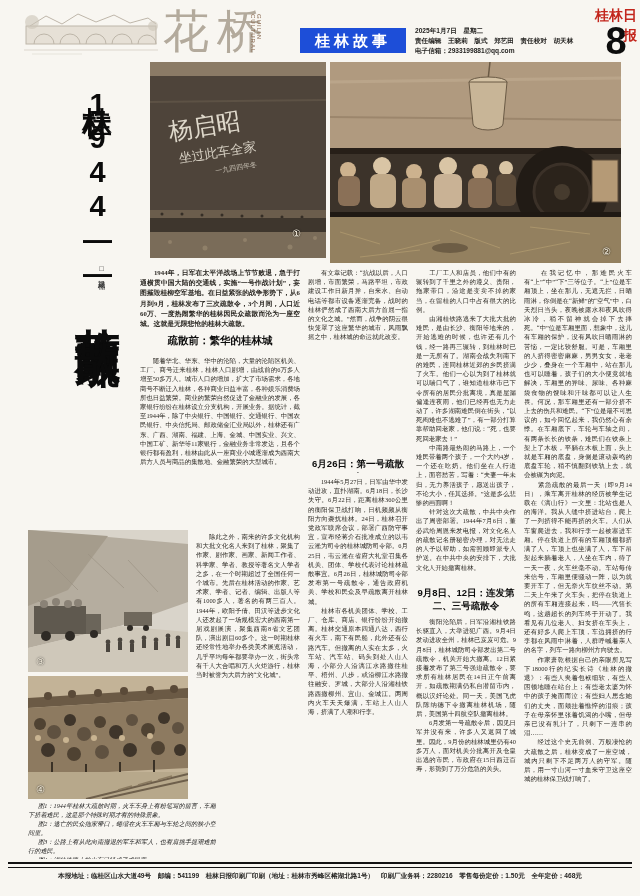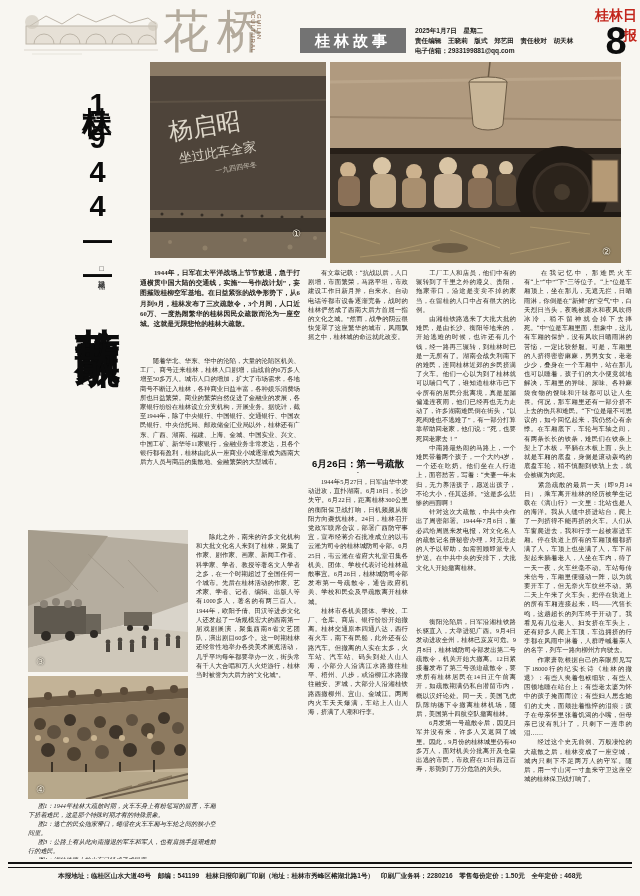--- a/index.html
+++ b/index.html
@@ -5,21 +5,21 @@
   html,body{margin:0;padding:0;}
   body{background:#e9e7e1;}
   #page{position:relative;width:640px;height:896px;background:#f8f6f1;overflow:hidden;
         font-family:"Liberation Serif",serif;color:#262420;}
   
   .bridge{position:absolute;left:22px;top:6px;width:138px;height:52px;}
   .huaqiao{position:absolute;left:163px;top:6px;font-size:46px;line-height:52px;
            color:#b3aa9c;letter-spacing:8px;font-weight:400;}
   .huaqiao-en{position:absolute;left:250px;top:14px;height:48px;writing-mode:vertical-rl;
               font-size:6px;letter-spacing:1px;color:#8a6a52;font-family:"Liberation Sans",sans-serif;}
-  .section-box{position:absolute;left:300px;top:28px;width:106px;height:25px;background:#737373;
+  .section-box{position:absolute;left:300px;top:28px;width:106px;height:25px;background:#1d4ed8;
                color:#fff;font-size:15px;font-weight:bold;letter-spacing:4px;text-align:center;
                line-height:25px;font-family:"Liberation Sans",sans-serif;}
   .pubinfo{position:absolute;left:415px;top:26px;width:168px;font-size:6.6px;line-height:10px;
            font-weight:bold;color:#1d1c1a;font-family:"Liberation Sans",sans-serif;white-space:pre-line;}
   .paper-logo{position:absolute;left:583px;top:6px;width:54px;height:20px;color:#c3261d;
               font-size:14px;font-weight:900;letter-spacing:0px;font-family:"Liberation Serif",serif;
               text-align:right;line-height:20px;}
   .page-number{position:absolute;left:594px;top:22px;width:44px;font-size:38px;font-weight:900;
                color:#0d0d0d;text-align:center;font-family:"Liberation Sans",sans-serif;line-height:38px;}
   
@@ -176,30 +176,32 @@
           <line x1="180" y1="192" x2="240" y2="180"></line>
         <line x1="30" y1="195" x2="90" y2="188"></line>
           <line x1="200" y1="165" x2="260" y2="172"></line>
       </g>
       <ellipse cx="120" cy="186" rx="18" ry="5" fill="#5d4f3b" opacity="0.7"></ellipse>
     </svg>
     <span class="marker" style="left:272px;top:184px;">②</span>
   </div>
 
   <div class="coltext" id="col1-intro">　　1944年，日军在太平洋战场上节节败退，急于打通横贯中国大陆的交通线，实施“一号作战计划”，妄图摧毁桂柳空军基地。在日益紧张的战争形势下，从6月到9月，桂林发布了三次疏散令，3个月间，人口近60万、一度热闹繁华的桂林因民众疏散而沦为一座空城。这就是无限悲怆的桂林大疏散。</div>
+  <div class="sec-heading" id="s1-heading">疏散前：繁华的桂林城</div>
   <div class="coltext" id="col1-text">　　随着华北、华东、华中的沦陷，大量的沦陷区机关、工厂、商号迁来桂林，桂林人口剧增，由战前的6万多人增至50多万人。城市人口的增加，扩大了市场需求，各地商号不断迁入桂林，各种商业日益丰富，各种娱乐消费场所也日益繁荣。商业的繁荣自然促进了金融业的发展，各家银行纷纷在桂林设立分支机构，开展业务。据统计，截至1944年，除了中央银行、中国银行、交通银行、中国农民银行、中央信托局、邮政储金汇业局以外，桂林还有广东、广西、湖南、福建、上海、金城、中国实业、兴文、中国工矿、新华等11家银行，金融业务非常发达，且各个银行都有盈利，桂林由此从一座商业小城逐渐成为西南大后方人员与商品的集散地、金融繁荣的大型城市。</div>
   <div class="coltext" id="col1b-text">　　除此之外，南来的许多文化机构和大批文化名人来到了桂林，聚集了作家、剧作家、画家、新闻工作者、科学家、学者、教授等著名文人学者之多，在一个时期超过了全国任何一个城市。先后在桂林活动的作家、艺术家、学者、记者、编辑、出版人等有1000多人，著名的有两三百人。1944年，欧阳予倩、田汉等进步文化人还发起了一场规模宏大的西南第一届戏剧展演，聚集西南8省文艺团队，演出剧目60多个。这一时期桂林还经常性地举办各类美术展览活动，几乎平均每年都要举办一次，街头常有千人大合唱和万人火炬游行，桂林当时被誉为大后方的“文化城”。</div>
   <div class="coltext" id="col2a-text">　　有文章记载：“抗战以后，人口剧增，市面繁荣，马路平坦，市政建设工作日新月异，自来水、自动电话等都市设备逐渐完备，战时的桂林俨然成了西南大后方首屈一指的文化之城。”然而，战争的阴云很快笼罩了这座繁华的城市，风雨飘摇之中，桂林城的命运就此改变。</div>
   <div class="sec-heading" id="s2-heading">6月26日：第一号疏散令</div>
   <div class="coltext" id="col2b-text">　　1944年5月27日，日军由华中发动进攻，直扑湖南。6月18日，长沙失守。6月22日，距离桂林360公里的衡阳保卫战打响，日机频频从衡阳方向袭扰桂林。24日，桂林召开党政军联席会议，部署广西防守事宜，宣布经蒋介石批准成立的以韦云淞为司令的桂林城防司令部。6月25日，韦云淞在省府大礼堂召集各机关、团体、学校代表讨论桂林疏散事宜。6月26日，桂林城防司令部发布第一号疏散令，通告政府机关、学校和民众及早疏散离开桂林城。
 　　桂林市各机关团体、学校、工厂、仓库、商店、银行纷纷开始撤离。桂林交通原本四通八达，西行有火车，南下有民船，此外还有公路汽车。但撤离的人实在太多，火车站、汽车站、码头到处人山人海，小部分人沿漓江水路撤往桂平、梧州、八步，或沿柳江水路撤往融安、罗城，大部分人沿湘桂铁路西撤柳州、宜山、金城江。两周内火车天天爆满，车站上人山人海，挤满了人潮和行李。</div>
   <div class="coltext" id="col3a-text">　　工厂工人和店员，他们中有的辗转到了千里之外的遵义、贵阳，拖家带口，沿途是变卖不掉的家当，在留桂的人口中占有很大的比例。
 　　由湘桂铁路逃来了大批大批的难民，是由长沙、衡阳等地来的，开始逃难的时候，也许还有几个钱，经一路再三辗转，到桂林时已是一无所有了。湖南会战失利南下的难民，连同桂林近郊的乡民挤满了火车。他们一心以为到了桂林就可以喘口气了，谁知道桂林市已下令所有的居民分批离境，真是屋漏偏逢连夜雨，他们已经再也无力走动了，许多湖南难民倒在街头，“以死殉难也不逃难了”，有一部分打算靠帮助回老家，他们说：“死，也要死回老家去！”
 　　中南路最热闹的马路上，一个难民带着两个孩子，一个大约4岁，一个还在吃奶。他们坐在人行道上，面容愁苦，写着：“夫妻一年未归，无力养活孩子，愿送出孩子，不论大小，任其选择。”这是多么悲惨的画面啊！
 　　针对这次大疏散，中共中央作出了周密部署。1944年7月6日，董必武给周恩来发电报，对文化名人的疏散记名册秘密办理，对无法走的人予以帮助，如需照顾即派专人护送。在中共中央的安排下，大批文化人开始撤离桂林。</div>
+  <div class="sec-heading" id="s3-heading">9月8日、12日：连发第二、三号疏散令</div>
   <div class="coltext" id="col3b-text">　　衡阳沦陷后，日军沿湘桂铁路长驱直入，大举进犯广西。9月4日发动进攻全州，桂林已岌岌可危。9月8日，桂林城防司令部发出第二号疏散令，机关开始大撤离。12日紧接着发布了第三号强迫疏散令，要求所有桂林居民在14日正午前离开，如疏散期满仍私自潜留市内，概以汉奸论处。同一天，美国飞虎队陈纳德下令撤离桂林机场，随后，美国第十四航空队撤离桂林。
 　　6月发第一号疏散令后，因见日军并没有来，许多人又返回了城里。因此，9月份的桂林城里仍有40多万人，面对机关分批离开及仓皇出逃的市民，市政府在15日西迁百寿，形势到了万分危急的关头。</div>
   <div class="coltext" id="col4-text">　　在我记忆中，那难民火车有“上”“中”“下”三等位子。“上”位是车厢顶上，坐在那儿，无遮无拦，日晒雨淋，你倒是在“新鲜”的“空气”中，白天烈日当头，夜晚被露水和夜风吹得冰冷，稍不留神就会掉下去摔死。“中”位是车厢里面，想象中，这儿有车厢的保护，没有风吹日晒雨淋的苦恼，一定比较舒服。可是，车厢里的人挤得密密麻麻，男男女女，老老少少，叠身在一个车厢中，站在那儿也可以睡着，孩子们的大小便竟就地解决，车厢里的异味、尿味、各种麻袋食物的馊味和汗味都可以让人生畏。何况，那车厢里还有一部分挤不上去的伤兵和难民。“下”位是最不可思议的，如今回忆起来，我仍然心有余悸。在车厢底下，车轮与车轴之间，有两条长长的铁条，难民们在铁条上架上了木板，平躺在木板上面，头上就是车厢的底盘，身侧是滚动轰鸣的底盘车轮，稍不慎翻到铁轨上去，就会被碾为肉泥。
 　　紧急疏散的最后一天（即9月14日），乘车离开桂林的经历被学生记载在《漓山行》一文里：北站也是人的海洋。我从人缝中挤进站台，爬上了一列挤得不能再挤的火车。人们从车窗爬进去，我和行李一起被塞进车厢。停在轨道上所有的车厢顶棚都挤满了人，车顶上也坐满了人，车下吊架起来躺着老人，人坐在车内，待了一天一夜，火车丝毫不动。车站每传来信号，车厢里便骚动一阵，以为就要开车了，但无奈火车纹丝不动。第二天上午来了火车头，把停在轨道上的所有车厢连接起来，呜——汽笛长鸣，这趟超长的列车终于开动了。我看见有几位老人、妇女挤在车头上，还有好多人爬上车顶，车边拥挤的行李都在风雨中淋着，人群呼喊着亲人的名字，列车一路向柳州方向驶去。
 　　作家萧乾根据自己的亲眼所见写下18000行的纪实长诗《桂林的撤退》：有些人夹着包袱细软，有些人困顿地睡在站台上；有些老太婆为怀中的孩子掩面而泣；有些妇人思念她们的丈夫，面颊挂着憔悴的泪痕；孩子在母亲怀里张着饥渴的小嘴，但母亲已没有乳汁了，只剩下一连串的泪……
 　　经过这个史无前例、万般凄怆的大疏散之后，桂林变成了一座空城，城内只剩下不足两万人的守军。随后，用一寸山河一寸血来守卫这座空城的桂林保卫战打响了。</div>
 
   <div class="photo" id="photo3">
     <svg width="160" height="142" viewBox="0 0 160 142">
       <rect width="160" height="142" fill="#d9d4ca"></rect>

